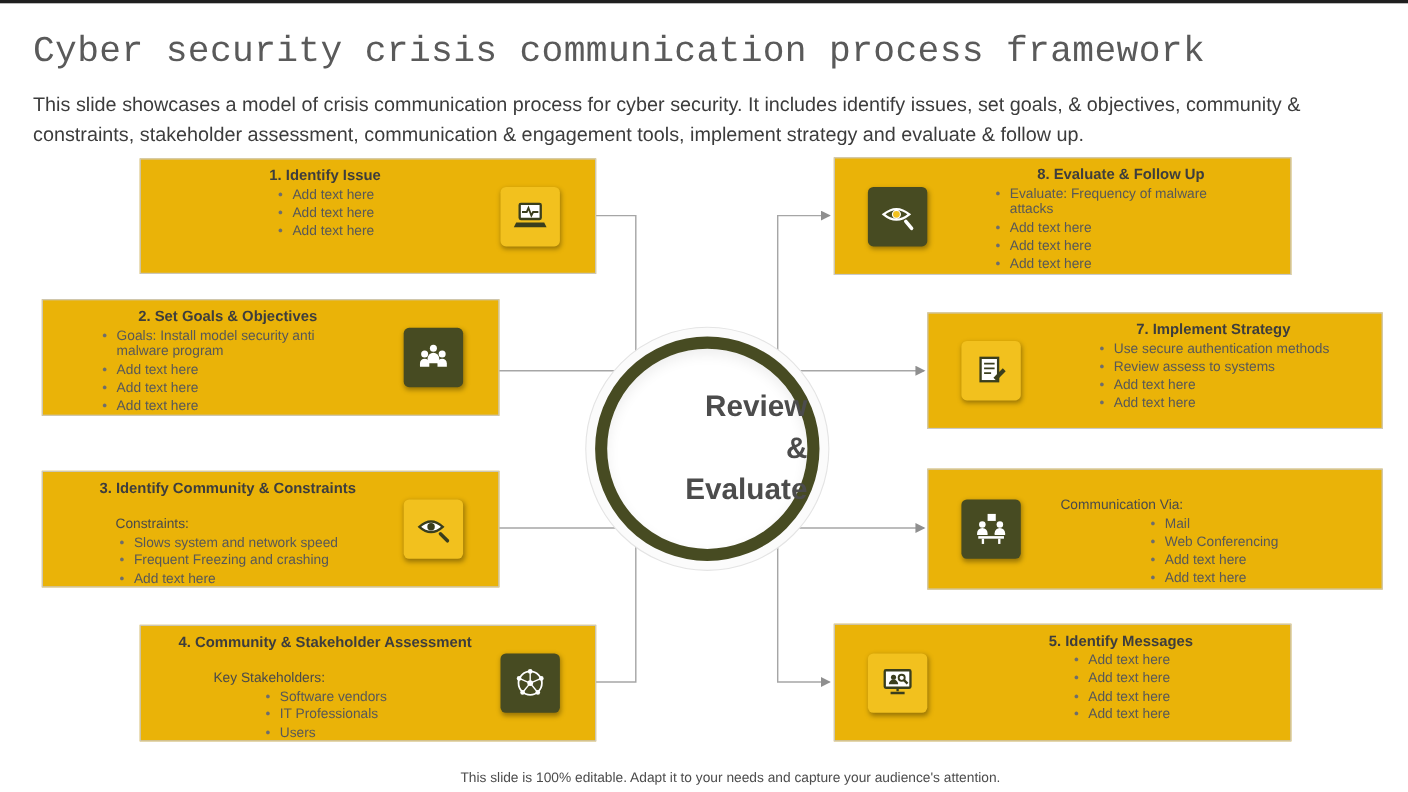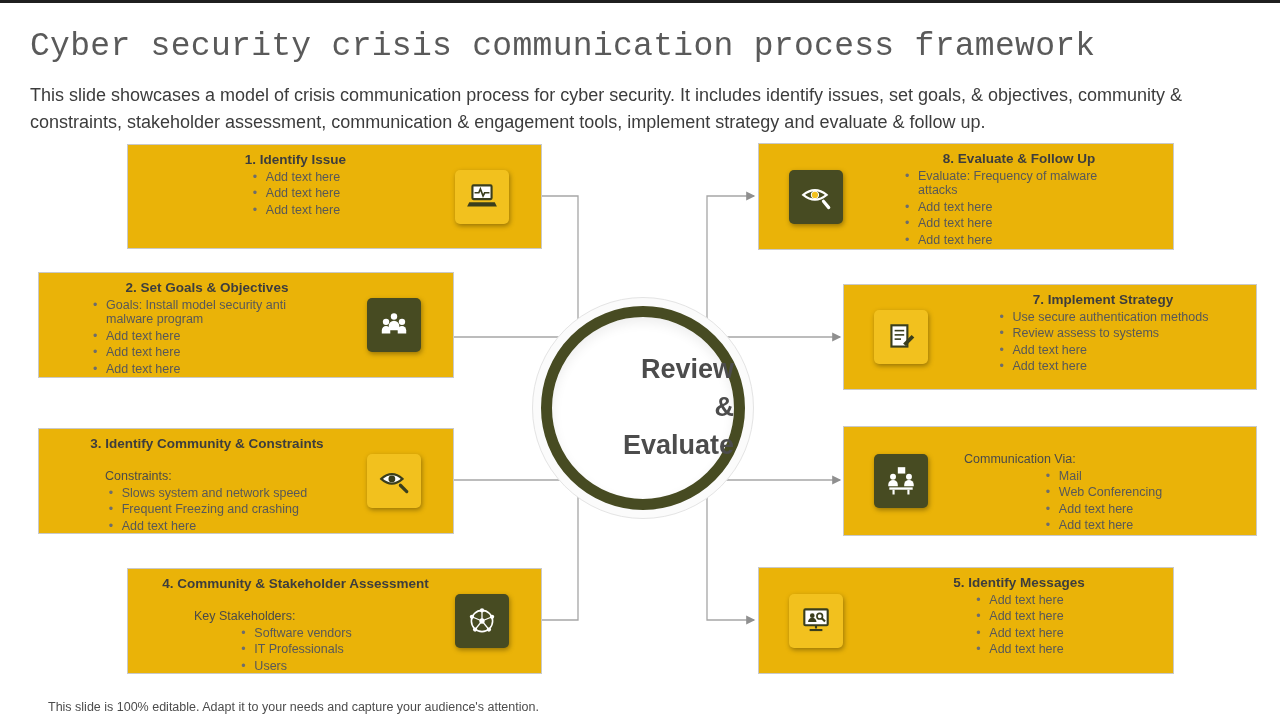--- a/index.html
+++ b/index.html
@@ -10,21 +10,21 @@
   .top-border { position:absolute; left:0; top:0; width:100%; height:3px; background:#1f1f1f; }
   .slide-title {
     position:absolute; left:30px; top:28px; font-size:33px; font-weight:400;
     color:#5a5a5a; letter-spacing:.3px;font-family:Liberation Mono, monospace;
   }
   .slide-desc {
     position:absolute; left:30px; top:82px; width:1216px;
     font-size:18px; line-height:1.5; color:#3c3c3c;
   }
   .footer {
-    position:absolute; left:0; right:0; bottom:6px; 
+    position:absolute; left:0; right:0; bottom:6px; text-align:center;
     font-size:12.5px; color:#4c4c4c;padding-left:48px;
   }
   svg.connectors { position:absolute; left:0; top:0; z-index:0; }
 
   .center-halo {
     position:absolute; left:532px; top:297px; width:220px; height:220px;
     border-radius:50%; background:#fbfbfb; border:1px solid #e4e4e4; z-index:1;
   }
   .center-ring {
     position:absolute; left:541px; top:306px; width:182px; height:182px;

